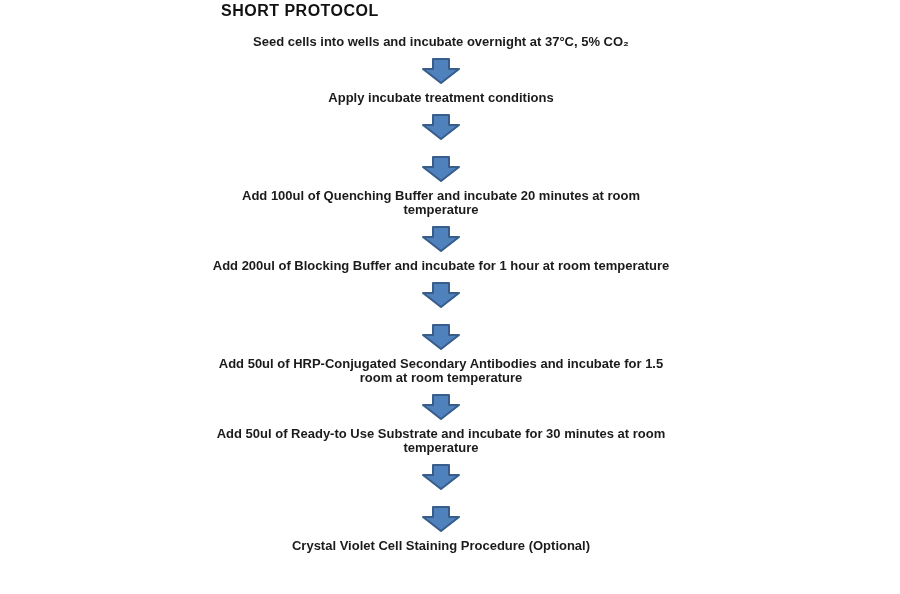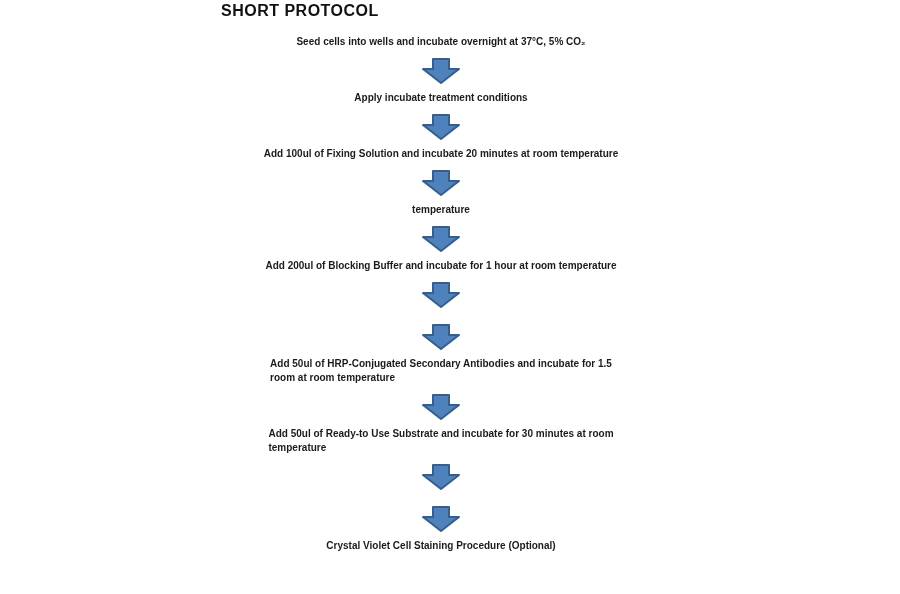--- a/index.html
+++ b/index.html
@@ -35,21 +35,22 @@
   .flow {
     position: absolute;
     top: 35px;
     left: 0;
     width: 882px;
     display: flex;
     flex-direction: column;
     align-items: center;
   }
   .step {
-    font-size: 10px;
+    text-align: center;
+    font-size: 13px;
     font-weight: bold;
     line-height: 14px;
     color: var(--text-color);
     white-space: nowrap;
   }
   .arrow {
     display: block;
     margin-top: 9px;
     margin-bottom: 7px;
     width: 40px;
@@ -80,29 +81,27 @@
     </svg>
 
     <div class="step">
       <div>Apply incubate treatment conditions</div>
     </div>
 
     <svg class="arrow" viewBox="0 0 40 26" aria-hidden="true">
       <path d="M12 1 H28 V11 H38 L20 25 L2 11 H12 Z"></path>
     </svg>
 
-    <div class="step">
-      <div>Add 100ul of Fixing Solution and incubate 20 minutes at room temperature</div>
-    </div>
 
     <svg class="arrow" viewBox="0 0 40 26" aria-hidden="true">
       <path d="M12 1 H28 V11 H38 L20 25 L2 11 H12 Z"></path>
     </svg>
 
     <div class="step">
+      <div>Add 100ul of Quenching Buffer and incubate 20 minutes at room</div>
       <div>temperature</div>
     </div>
 
     <svg class="arrow" viewBox="0 0 40 26" aria-hidden="true">
       <path d="M12 1 H28 V11 H38 L20 25 L2 11 H12 Z"></path>
     </svg>
 
     <div class="step">
       <div>Add 200ul of Blocking Buffer and incubate for 1 hour at room temperature</div>
     </div>

